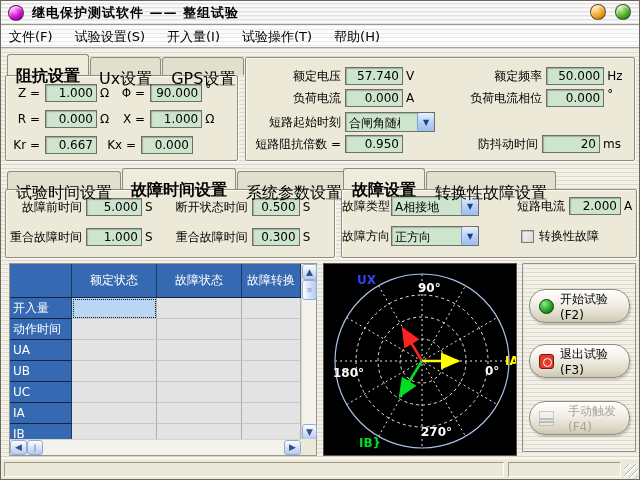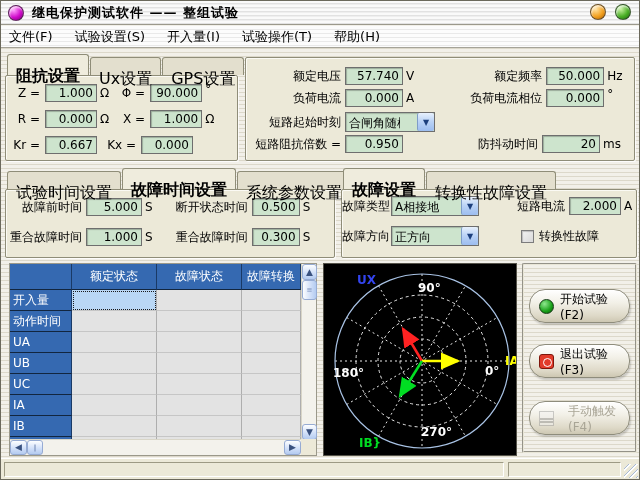--- a/index.html
+++ b/index.html
@@ -64,21 +64,21 @@
   }
   
   .checkbox {
     width:13px; height:13px; border:1px solid #7c7c7c; background:linear-gradient(135deg,#f4f4f4,#d8d8d8);
     box-shadow: inset 1px 1px 1px rgba(0,0,0,.2); margin-right:5px; flex:none;
   }
   
   #result-table { position:absolute; left:8px; top:262px; width:308px; height:193px; background:#ece9d8; border:1px solid #9a988a; }
   #grid { position:absolute; left:0; top:0; width:291px; height:176px; overflow:hidden; background:#e3e3e3; }
   .trow { display:flex; height:21px; }
-  .trow.head { height:26px; }
+  .trow.head { height:34px; }
   .hcell, .rlabel {
     background:#3569b1; color:#fff; font-size:12px; display:flex; align-items:center;
     border-right:1px solid #1a3a66; border-bottom:1px solid #12263f; flex:none;
   }
   .hcell { justify-content:center; }
   .rlabel { width:62px; padding-left:3px; }
   .ccol1,.ccol2 { width:85px; } .ccol3 { width:59px; }
   .cell { background:#e3e3e3; border-right:1px solid #aeaeae; border-bottom:1px solid #c6c6c6; flex:none; }
   .cell.selected { background:#b9d7f5; outline:1px dotted #1a1a1a; outline-offset:-2px; }
   

